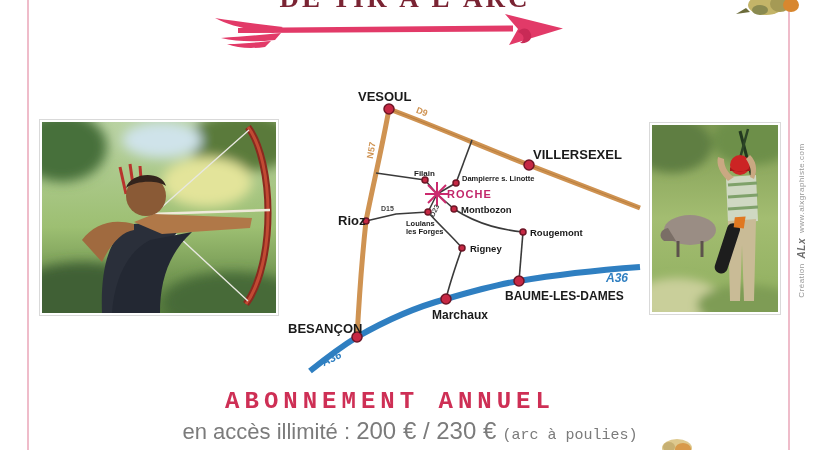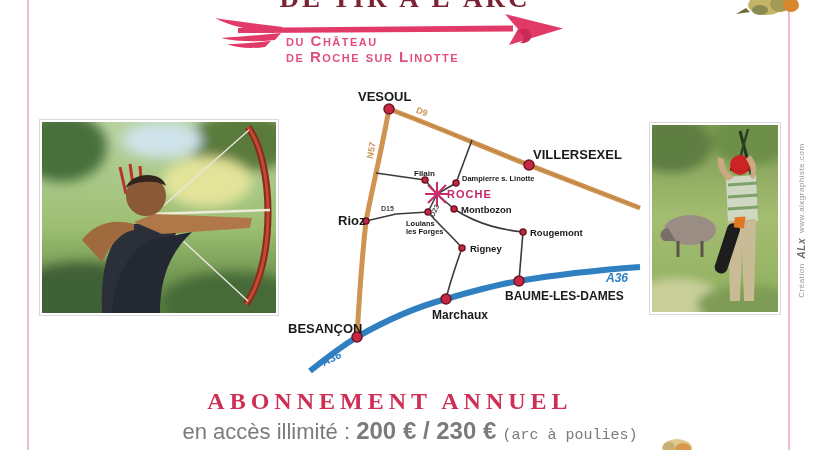--- a/index.html
+++ b/index.html
@@ -21,25 +21,25 @@
   .photo{position:absolute;border:2px solid #fff;outline:1px solid #d9d9d9;}
   .photo-left{left:40px;top:120px;}
   .photo-right{left:650px;top:123px;}
 
   
   .map-svg{position:absolute;left:278px;top:82px;}
   .map-svg text{font-family:"Liberation Sans",sans-serif;}
 
   
   .pricing-heading{position:absolute;top:388px;left:0;width:780px;margin:0;text-align:center;
-    font-family:Liberation Serif, serif;font-weight:700;font-size:24px;letter-spacing:5px;
+    font-family:Liberation Mono, monospace;font-weight:700;font-size:24px;letter-spacing:5px;
     color:#ce2f55;}
   .pricing-line{position:absolute;top:417px;left:0;width:820px;text-align:center;
     color:#7b7b7b;font-size:22px;white-space:nowrap;}
-  .pricing-line .price{font-size:24px;font-weight:700;}
+  .pricing-line .price{font-size:24px;font-weight:400;}
   .pricing-line .note{font-size:15px;font-family:Liberation Mono, monospace;}
 
   
   .credit{position:absolute;left:691px;top:214px;width:220px;height:13px;
     transform:rotate(-90deg);color:#979797;font-size:8px;letter-spacing:.5px;
     display:flex;align-items:center;justify-content:center;gap:5px;white-space:nowrap;}
   .credit .logo{font-style:italic;font-weight:700;font-size:10px;color:#6d6d6d;}
 
   .bird{position:absolute;}
 </style>
@@ -57,24 +57,20 @@
     <g fill="#e23a68" stroke="none">
       <path d="M25,20 L300,17.5 L300,23.5 L25,25 Z"></path>
       <path d="M2,10 C20,13 45,16 70,19 L60,25 C38,22 16,18 2,10 Z"></path>
       <path d="M8,30 C26,29 48,27 68,25 L62,32 C44,34 24,34 8,30 Z"></path>
       <path d="M14,36 C30,36 46,34 58,33 L52,39 C38,41 24,40 14,36 Z"></path>
       <path d="M292,6 L350,20.5 L296,37 L305,21 Z"></path>
       <path d="M305,24 c6,2 8,8 2,11 c8,1 14,-4 10,-11 c-3,-5 -9,-4 -12,0 Z" fill="#c92a56"></path>
     </g>
   </svg>
 
-  <div class="subtitle">
-    <div>du Château</div>
-    <div>de Roche sur Linotte</div>
-  </div>
 
   <svg class="bird" style="left:736px;top:0;" width="66" height="18" viewBox="0 0 66 18">
     <ellipse cx="30" cy="5" rx="18" ry="10" fill="#c3b468"></ellipse>
     <ellipse cx="44" cy="4" rx="10" ry="8" fill="#a59a55"></ellipse>
     <path d="M10,8 L0,14 L14,12 Z" fill="#6b6b3a"></path>
     <ellipse cx="55" cy="5" rx="8" ry="7" fill="#d8872f"></ellipse>
     <ellipse cx="24" cy="10" rx="8" ry="5" fill="#8a8a50"></ellipse>
   </svg>
 
   <svg class="photo photo-left" width="234" height="191" viewBox="0 0 234 191">

